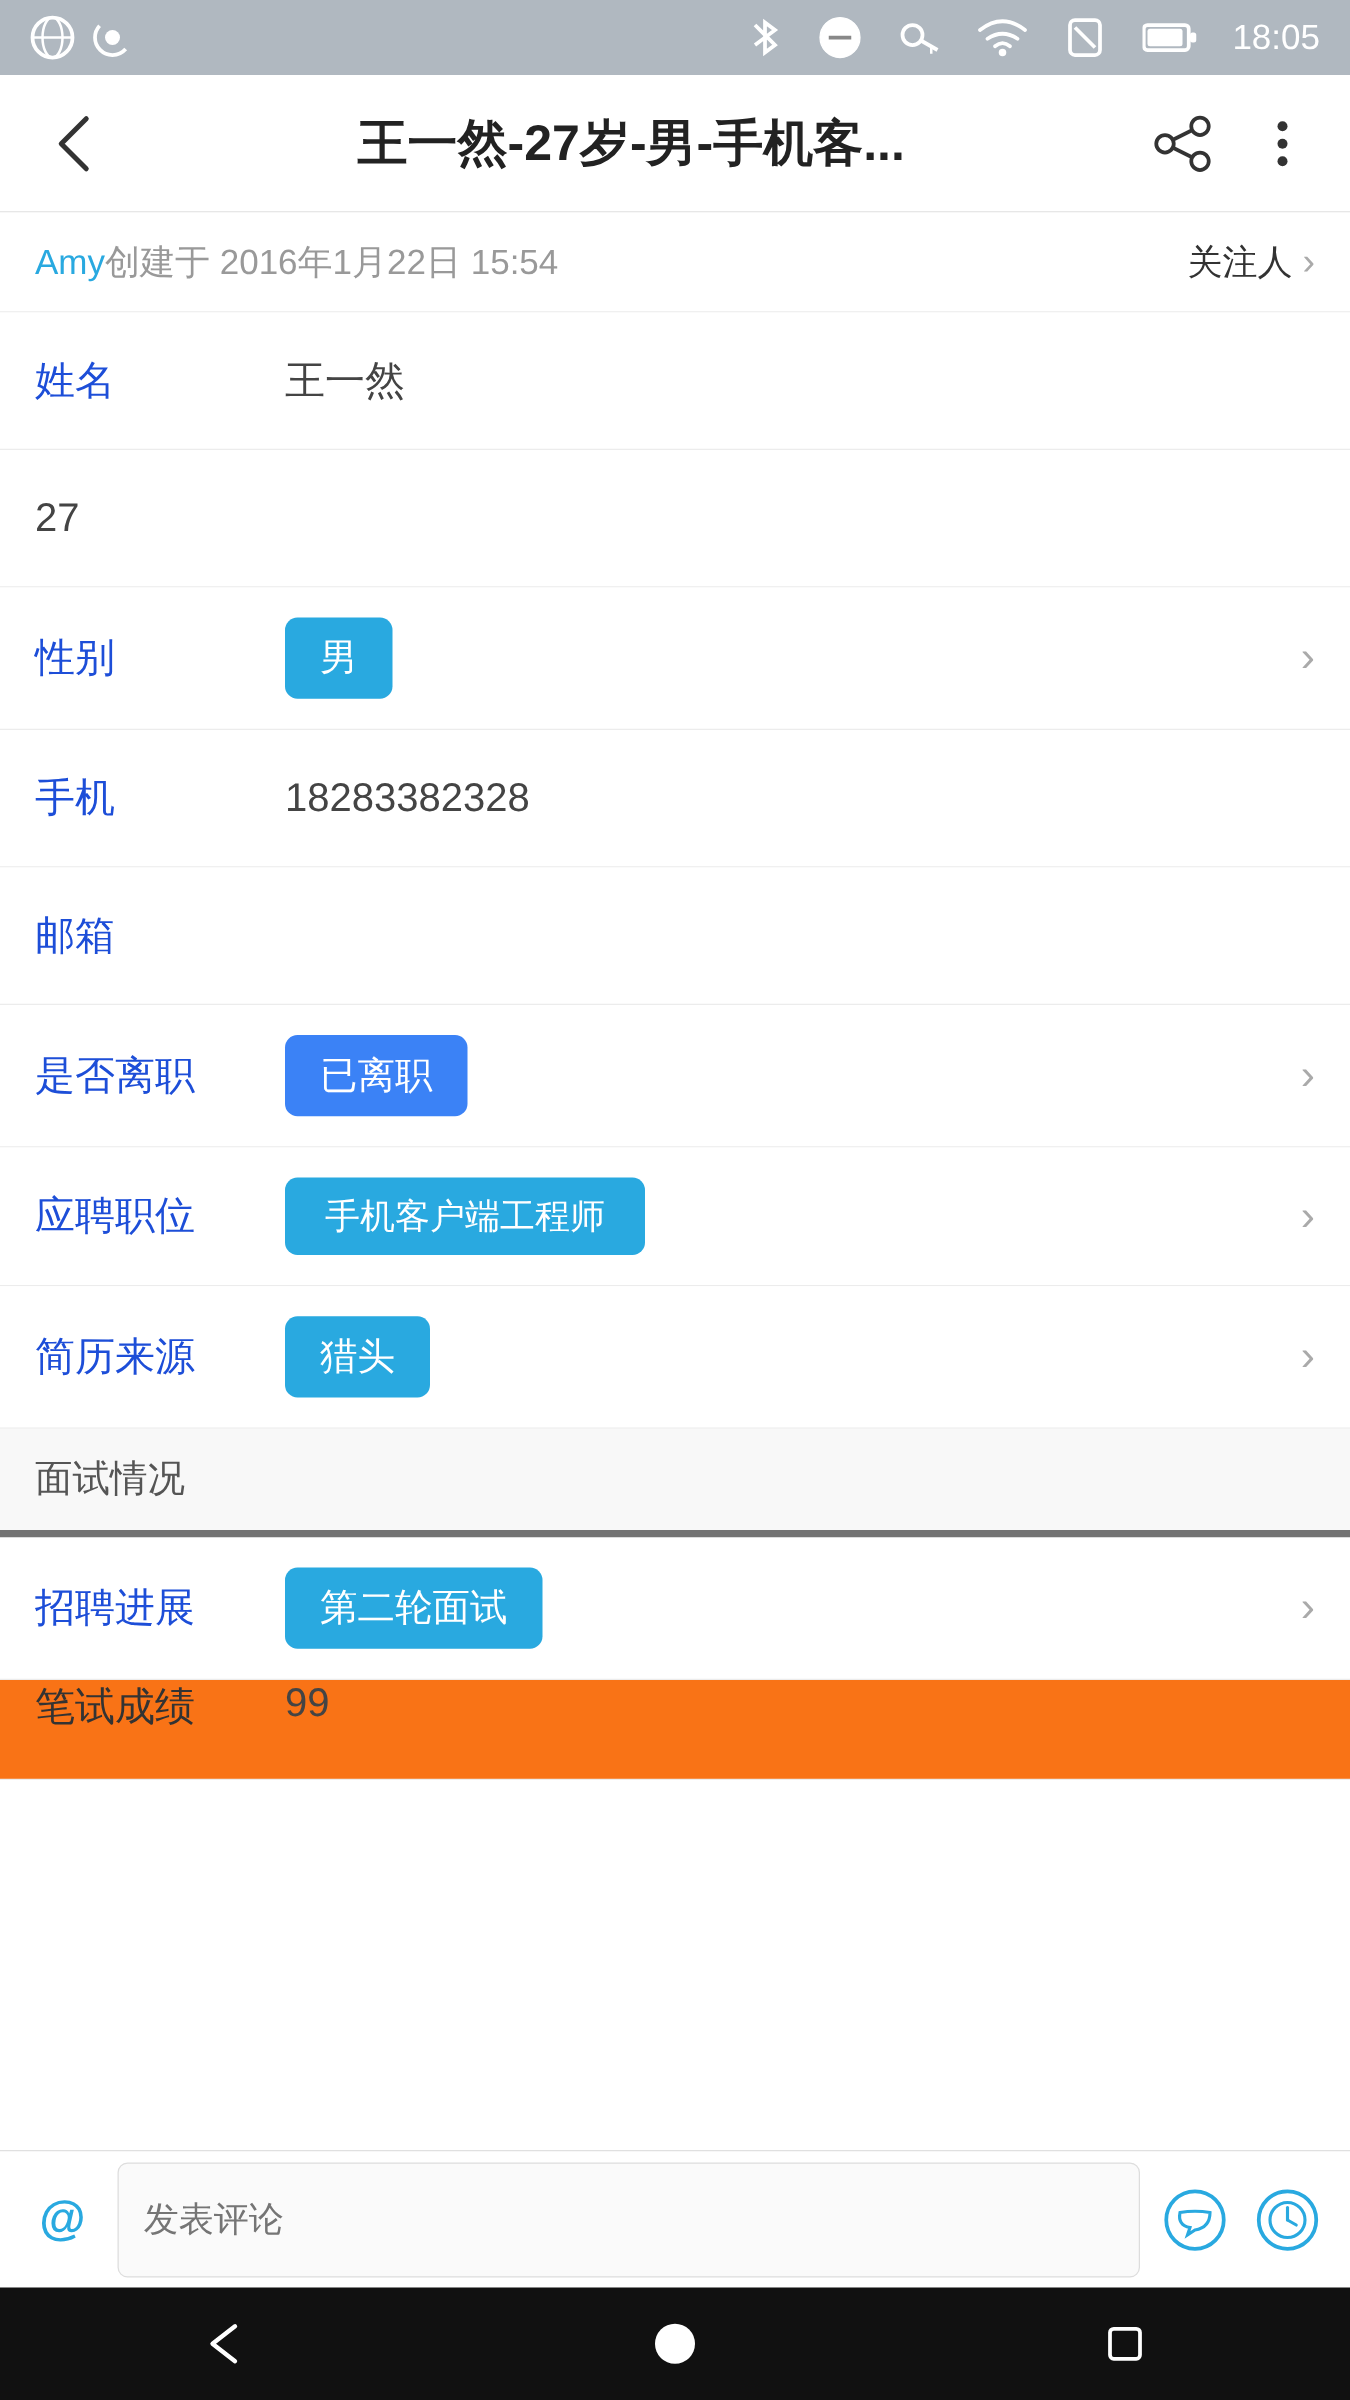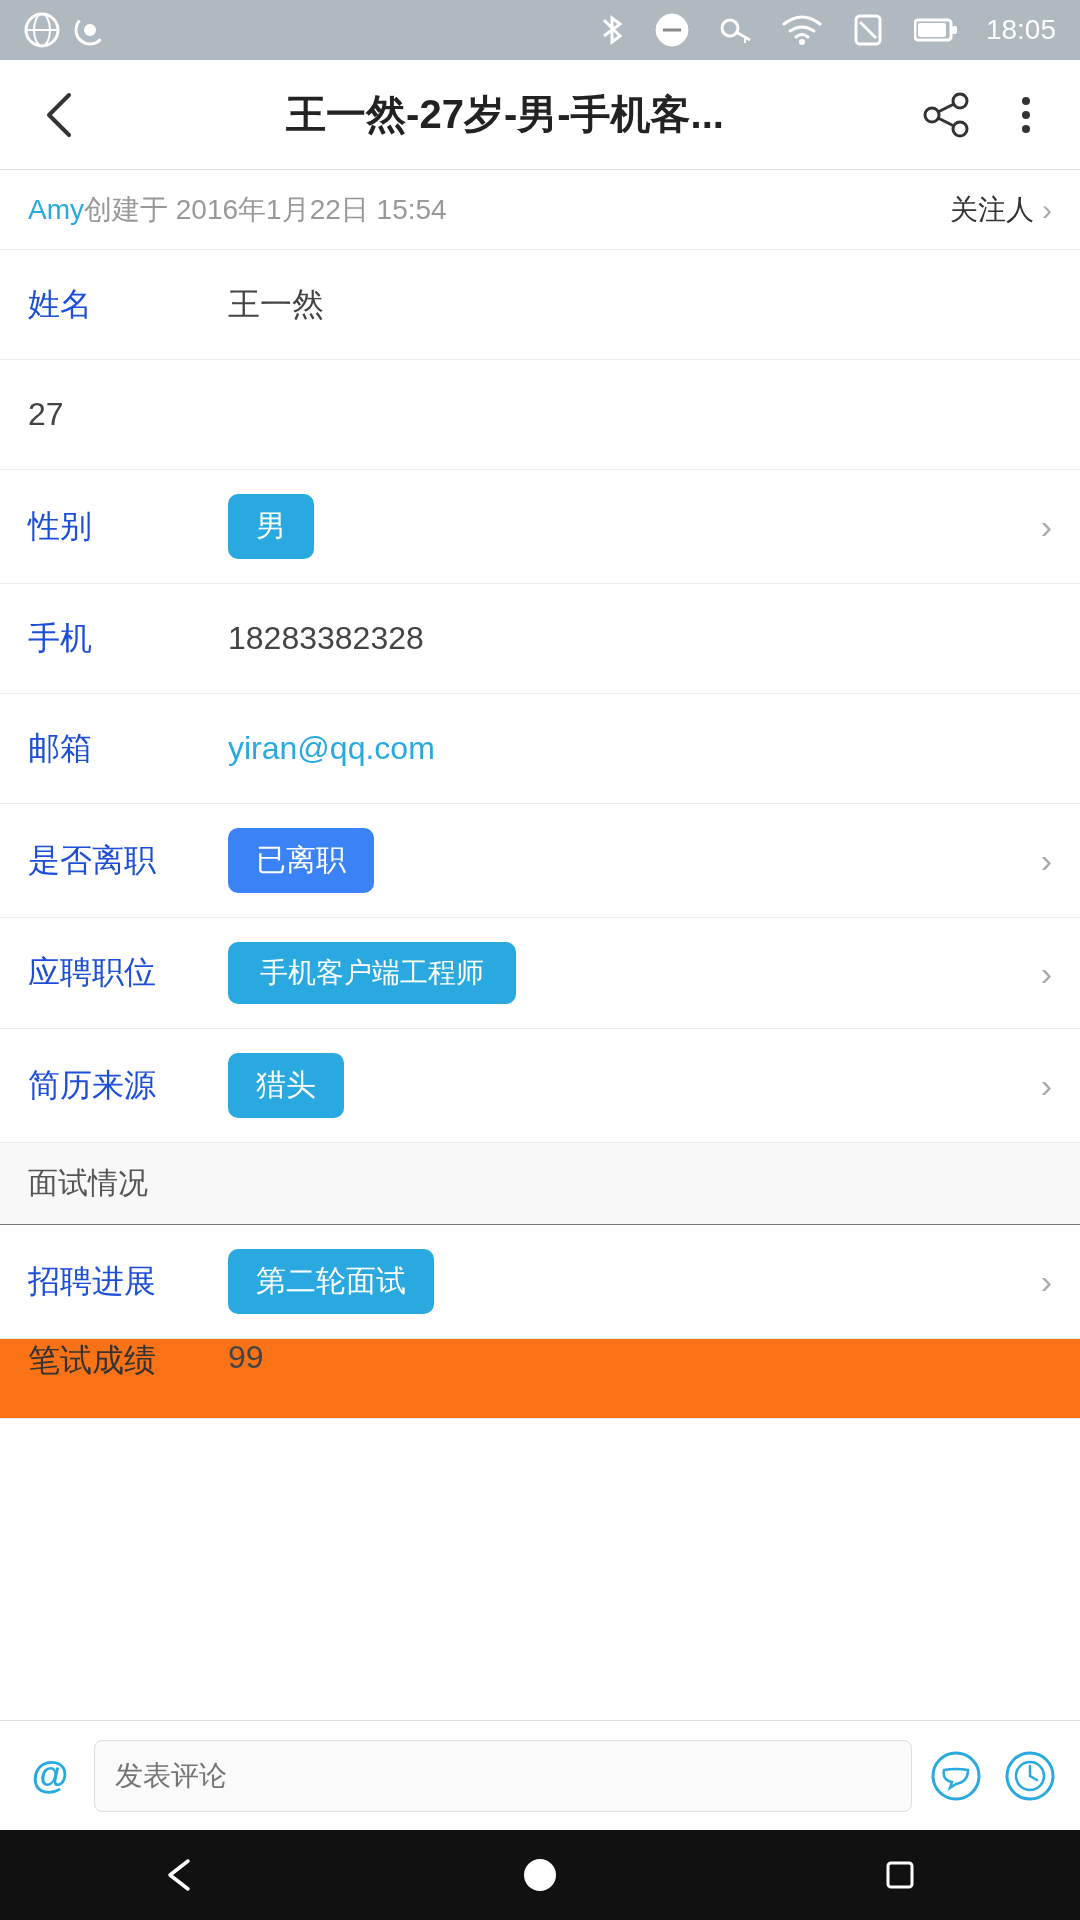--- a/index.html
+++ b/index.html
@@ -161,21 +161,21 @@
       font-size: 32px;
       text-decoration: none;
     }
 
     
     .section-header {
       background: #f8f8f8;
       padding: 20px 28px;
       font-size: 30px;
       color: #555;
-      border-bottom: 1px solid #737373;
+      border-bottom: 6px solid #737373;
     }
 
     
     .comment-bar {
       position: absolute;
       bottom: 90px;
       left: 0;
       right: 0;
       height: 110px;
       background: #fff;
@@ -191,21 +191,21 @@
       display: flex;
       align-items: center;
       justify-content: center;
       color: #29a9e0;
       font-size: 38px;
       font-weight: bold;
       cursor: pointer;
     }
     .comment-input {
       flex: 1;
-      height: 72px;
+      height: 92px;
       border: 1px solid #ddd;
       border-radius: 8px;
       padding: 0 20px;
       font-size: 28px;
       color: #999;
       background: #fafafa;
       outline: none;
     }
     .comment-action-icon {
       width: 60px;
@@ -357,23 +357,20 @@
   <span class="field-row-arrow">›</span>
 </div>
 
 <div class="field-row">
   <div class="field-label">手机</div>
   <div class="field-value">18283382328</div>
 </div>
 
 <div class="field-row">
   <div class="field-label">邮箱</div>
-  <div class="field-value">
-    <a class="email-link" href="#">yiran@qq.com</a>
-  </div>
 </div>
 
 <div class="field-row">
   <div class="field-label">是否离职</div>
   <div class="field-value">
     <span class="tag-badge tag-orange">已离职</span>
   </div>
   <span class="field-row-arrow">›</span>
 </div>
 

